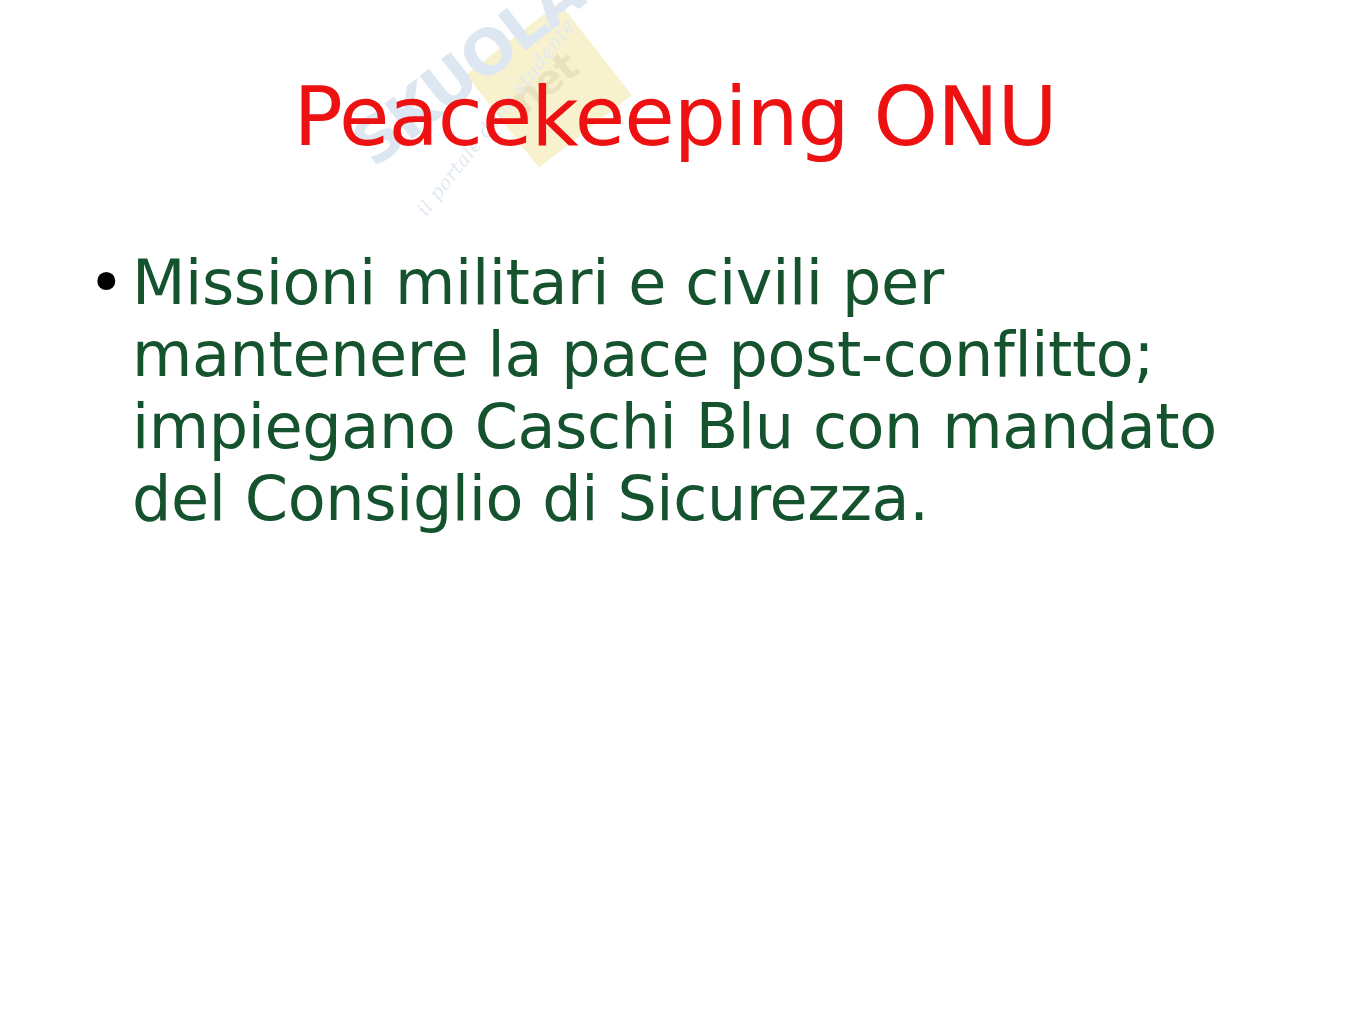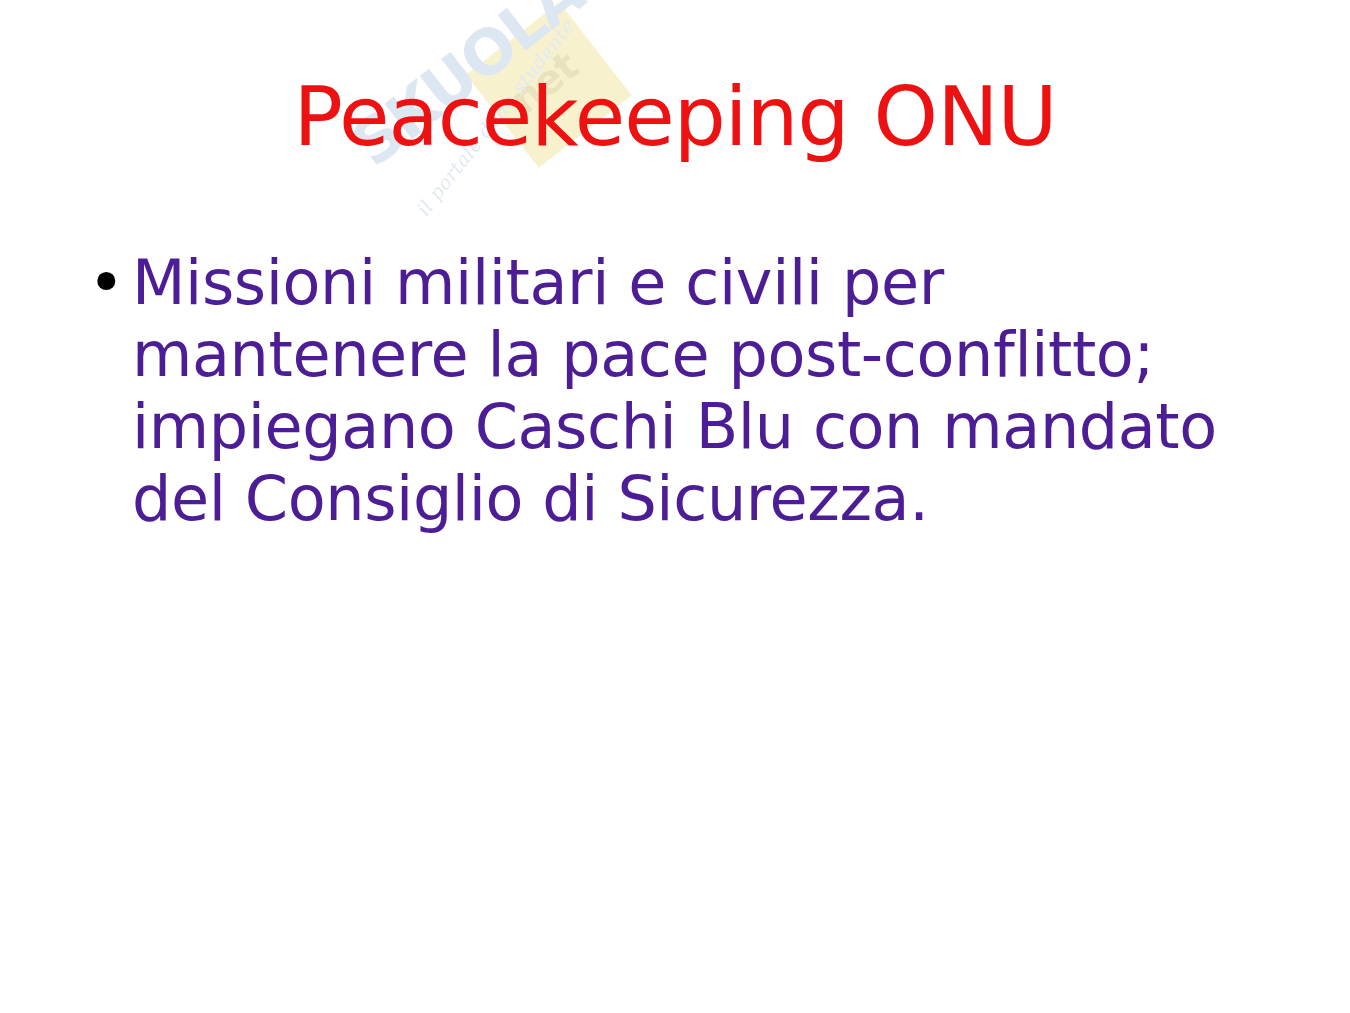--- a/index.html
+++ b/index.html
@@ -115,21 +115,21 @@
     line-height: 72px;
     color: #000000;
     text-align: left;
     padding-left: 18px;
     box-sizing: border-box;
   }
   .bullet-text {
     flex: 1 1 auto;
     font-size: 62px;
     line-height: 72px;
-    color: #4c1d95;
+    color: #14532d;
     letter-spacing: -0.4px;
     font-family: "DejaVu Sans", sans-serif;
   }
 </style>
 </head>
 <body>
 
 <div class="slide">
 
   <div class="watermark">

